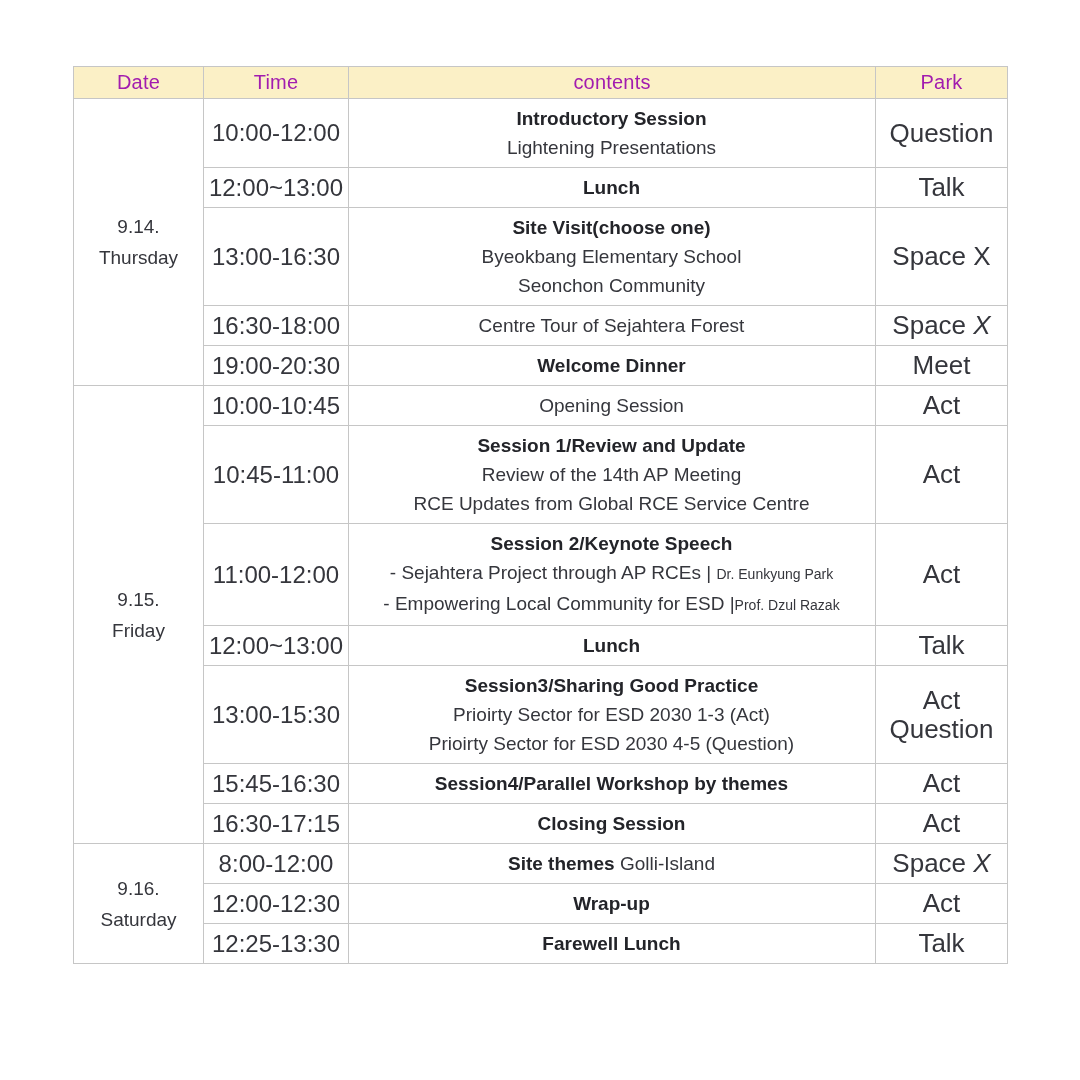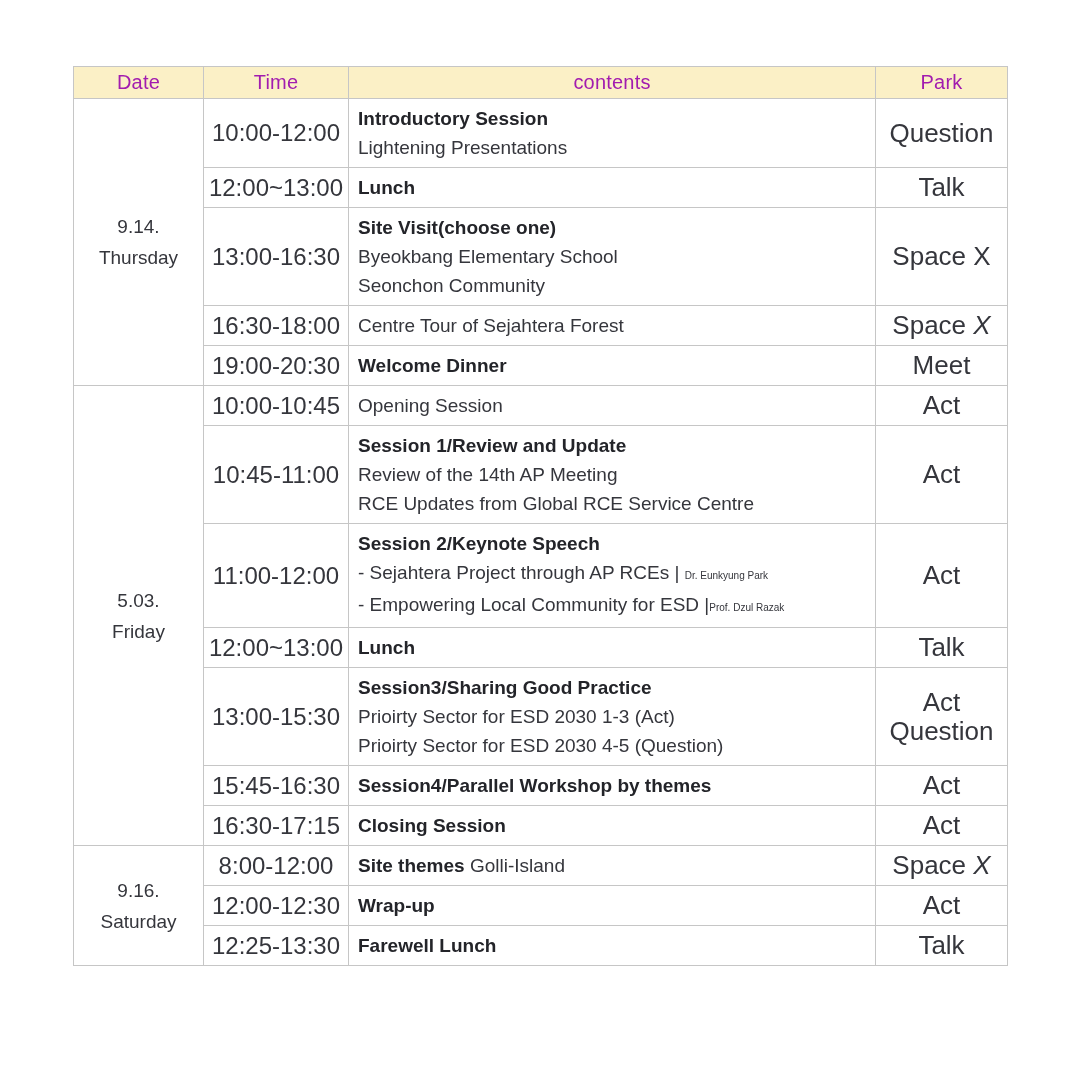--- a/index.html
+++ b/index.html
@@ -52,33 +52,33 @@
     line-height:31px;
     padding:12px 6px;
   }
   td.time-cell{
     text-align:center;
     font-size:24px;
     padding:5px 4px;
     white-space:nowrap;
   }
   td.content-cell{
-    text-align:left;
+    text-align:center;
     font-size:19px;
     padding:5px 10px 5px 9px;
   }
   td.place-cell{
     text-align:center;
     font-size:26px;
     padding:5px 6px;
   }
   .line{line-height:29px;}
   .seg-b{font-weight:700;color:var(--bold-text);}
   .seg-i{font-style:italic;}
-  .seg-s{font-size:10px;}
+  .seg-s{font-size:14px;}
 </style>
 </head>
 <body>
 
 <div class="table-wrap">
   <table class="schedule">
     <colgroup>
       <col class="c-date">
         <col class="c-time">
         <col class="c-contents">
@@ -140,21 +140,21 @@
           <td class="time-cell">19:00-20:30</td>
           <td class="content-cell">
             <div class="line"><span class="seg-b">Welcome Dinner</span></div>
           </td>
           <td class="place-cell">
             <div class="line"><span>Meet</span></div>
           </td>
         </tr>
         <tr>
           <td class="date-cell" rowspan="7">
-            <div>5.03.</div>
+            <div>9.15.</div>
             <div>Friday</div>
           </td>
           <td class="time-cell">10:00-10:45</td>
           <td class="content-cell">
             <div class="line"><span>Opening Session</span></div>
           </td>
           <td class="place-cell">
             <div class="line"><span>Act</span></div>
           </td>
         </tr>

